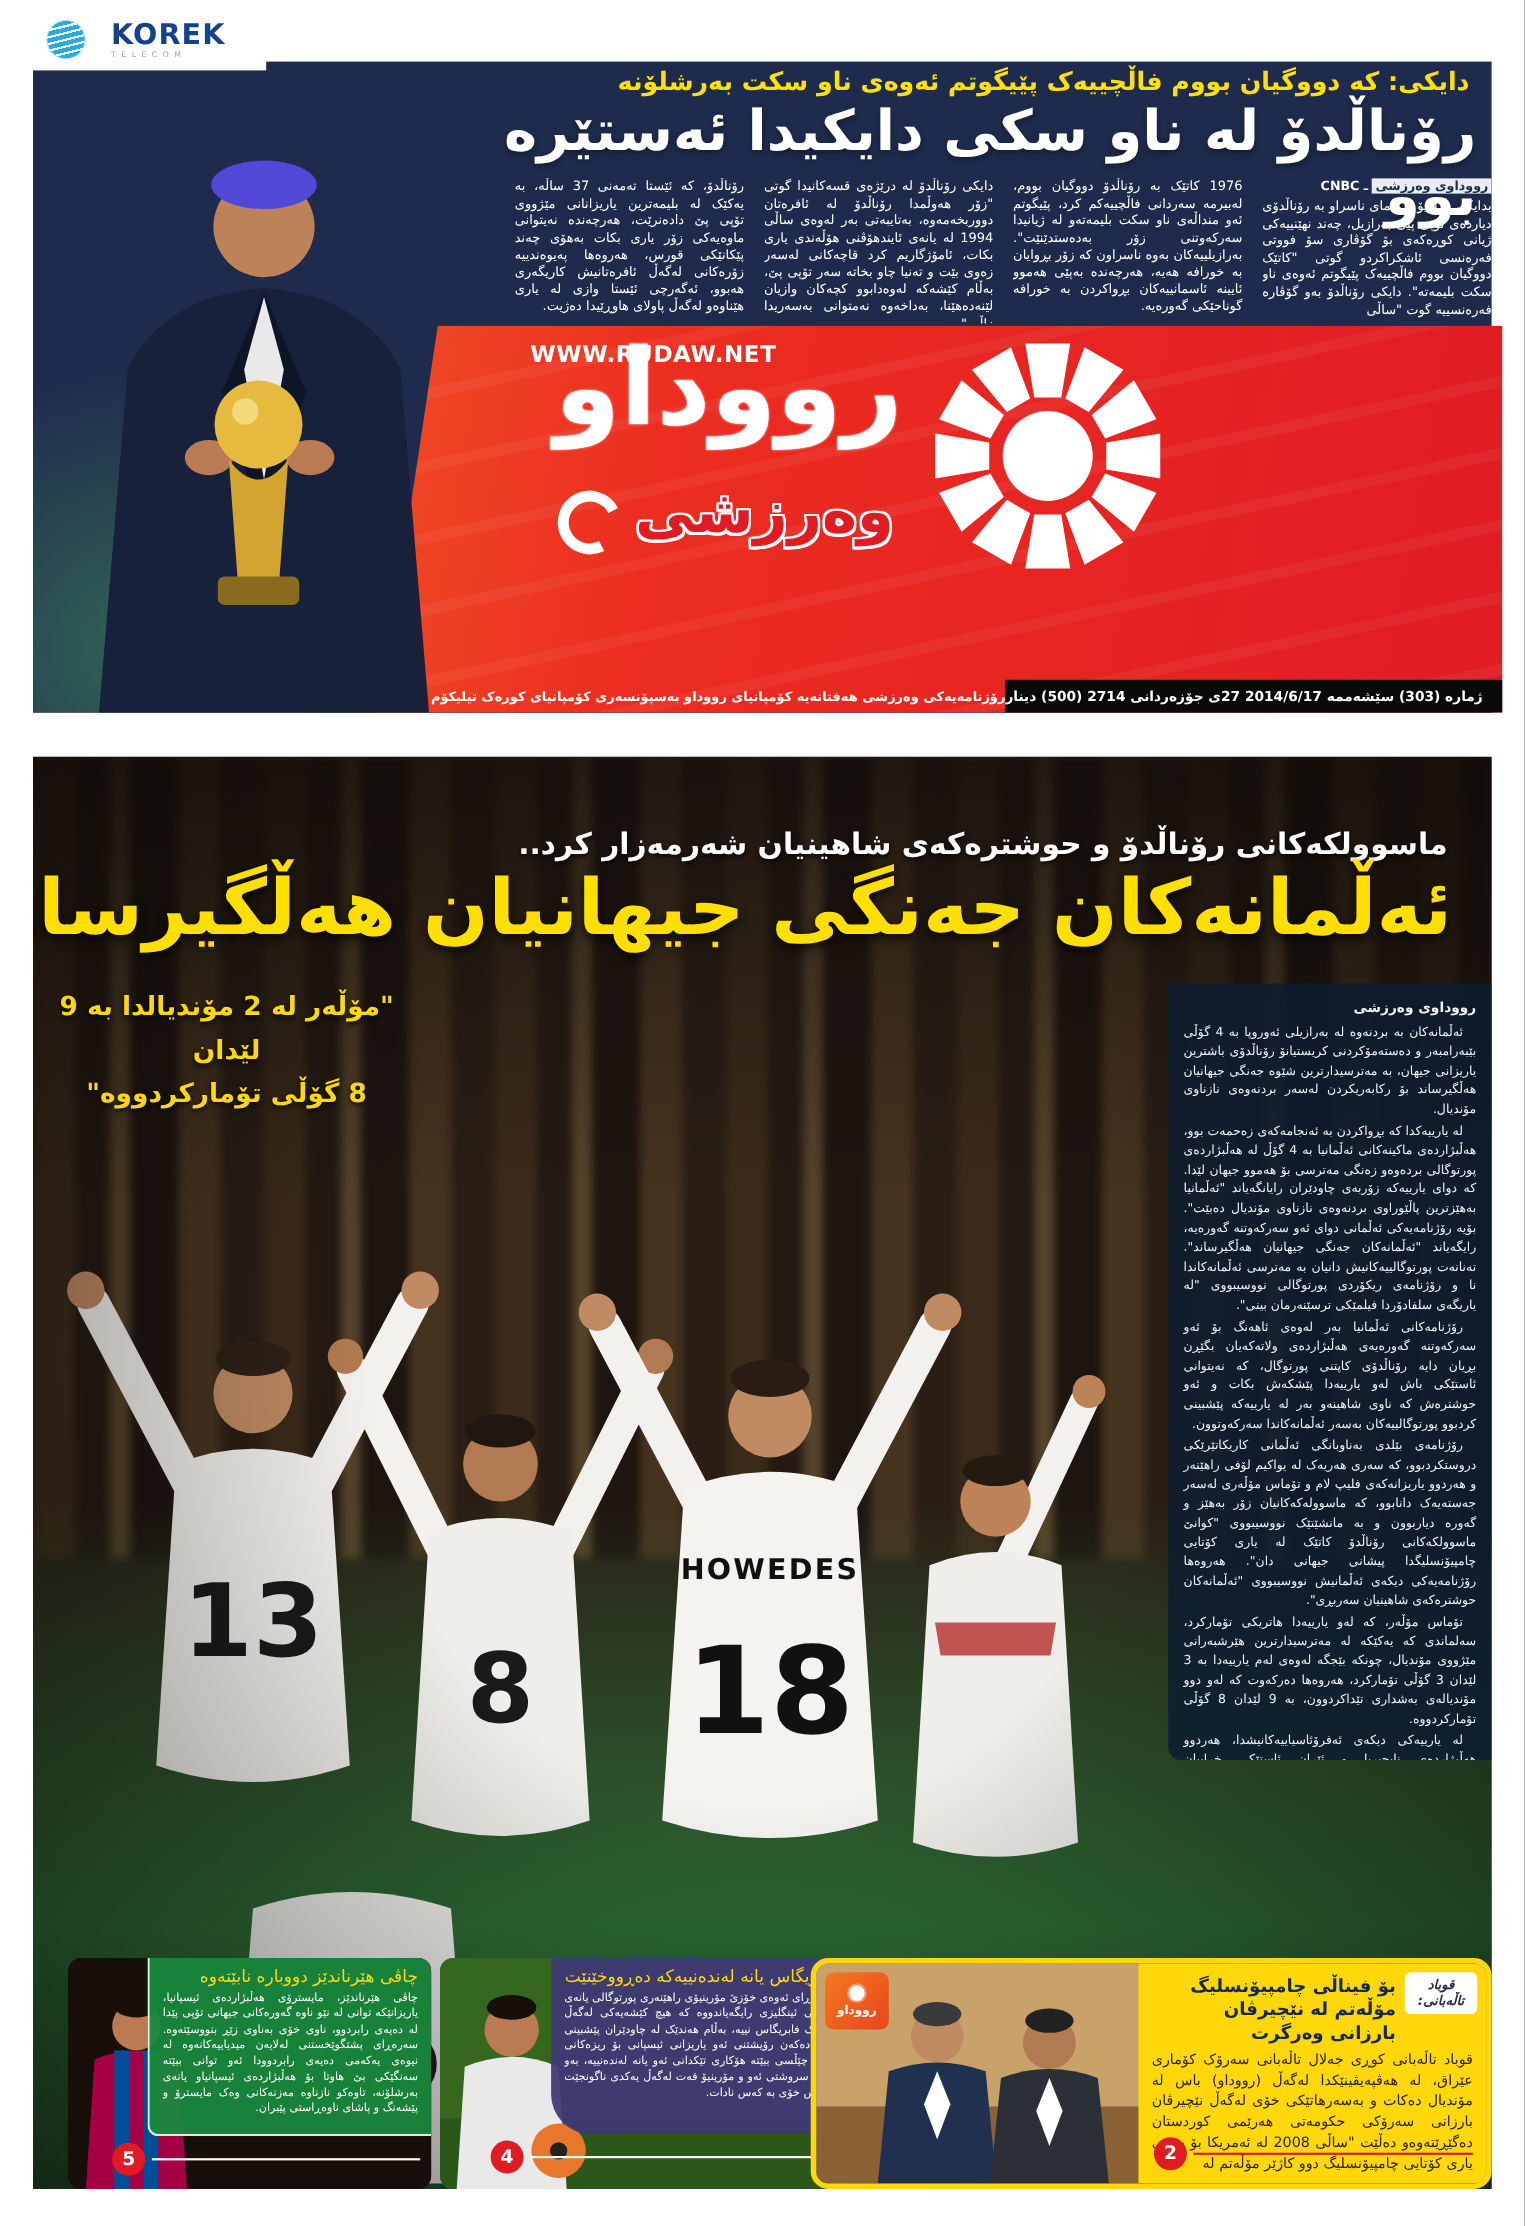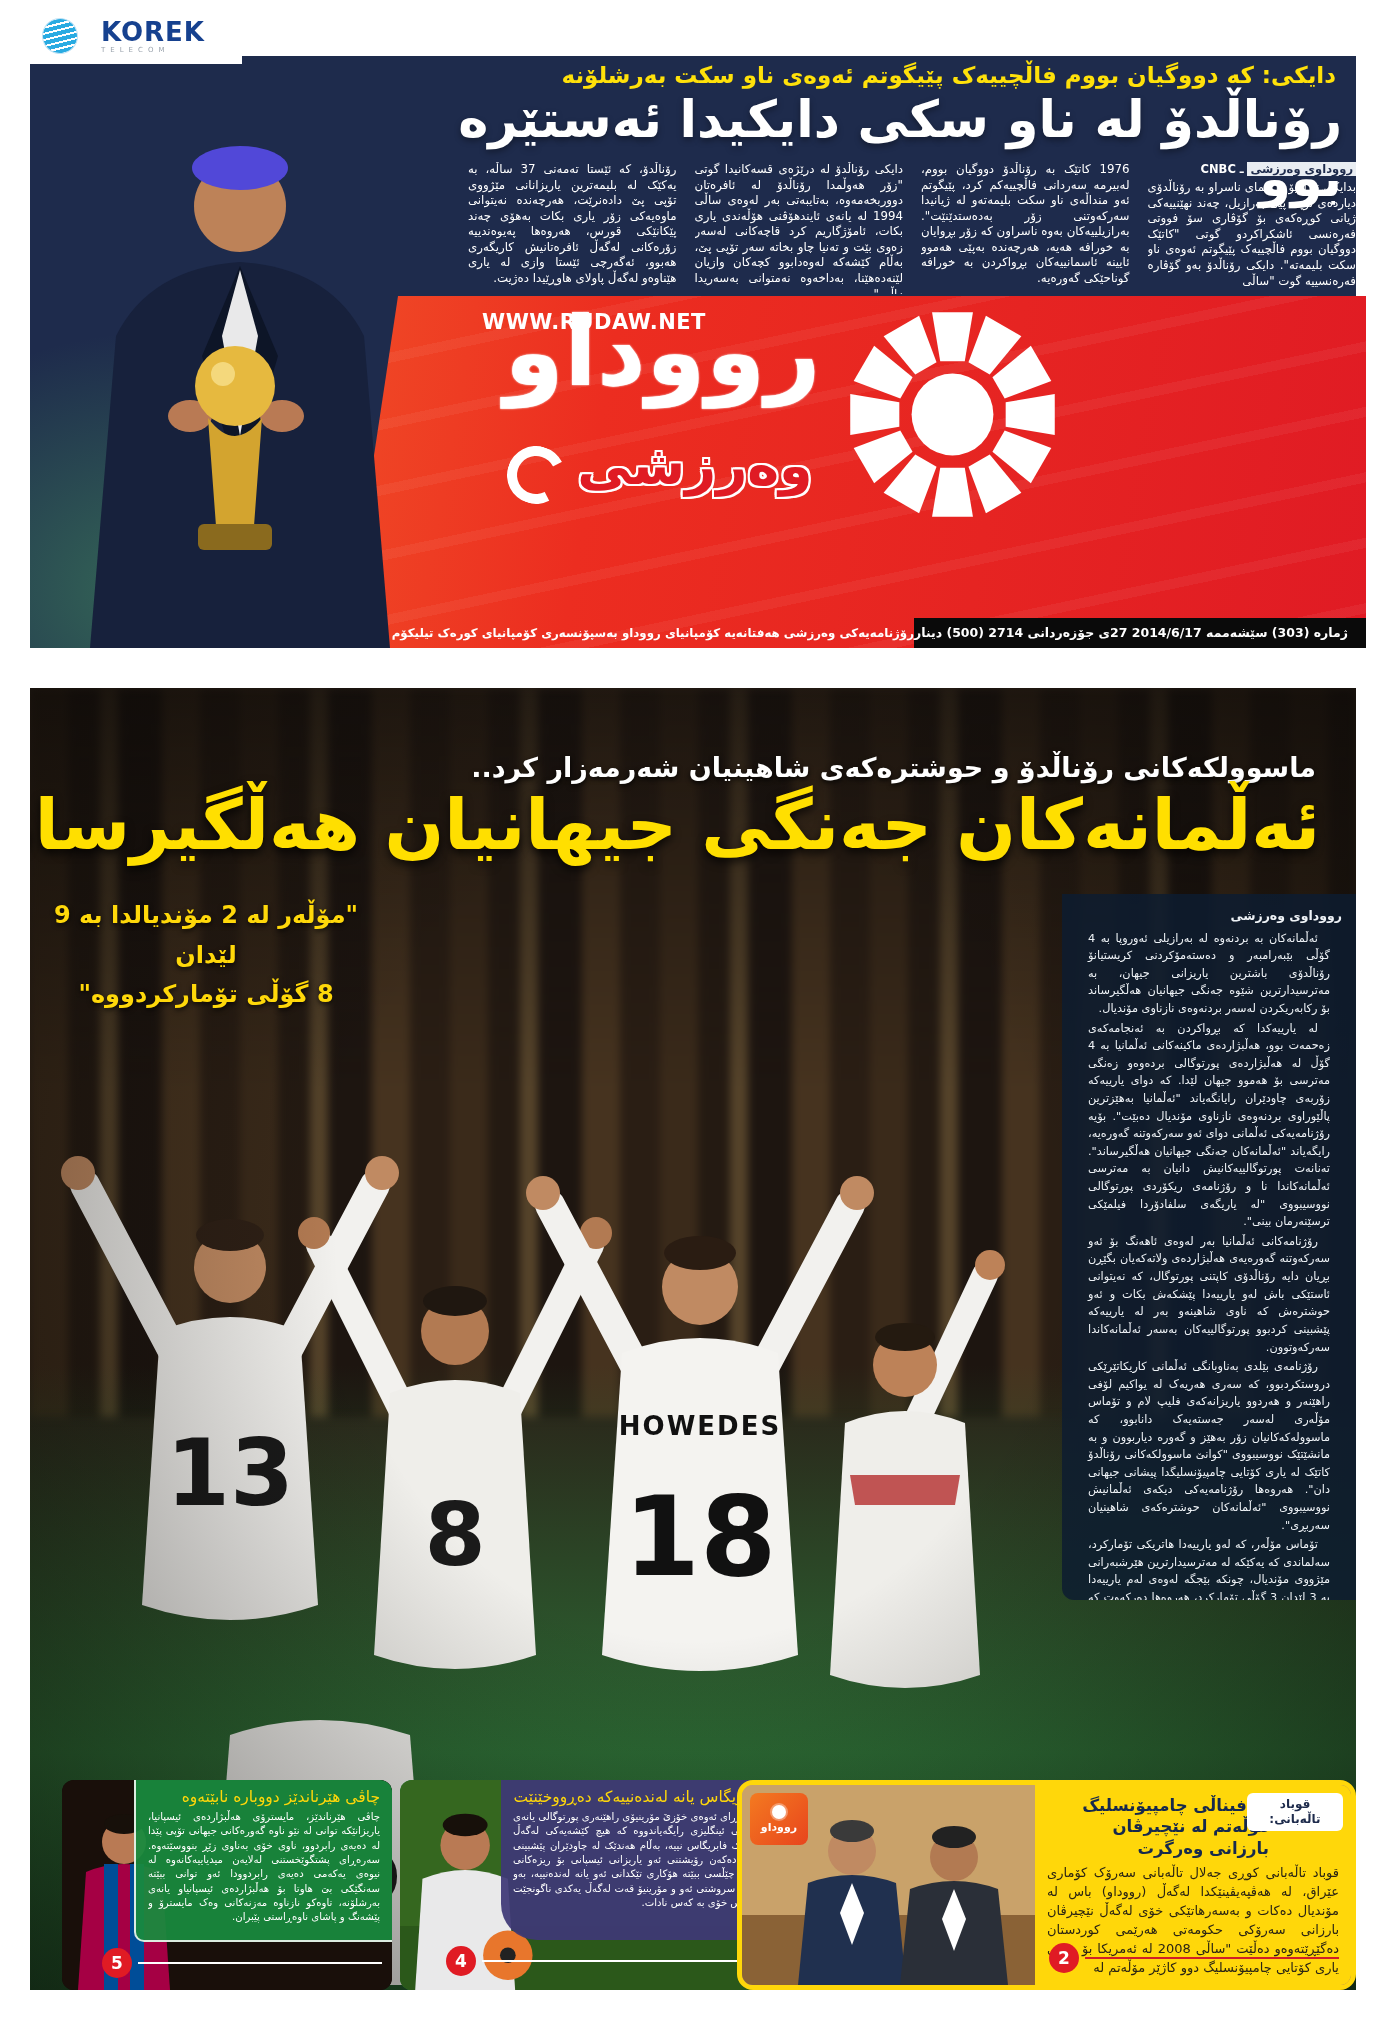--- a/index.html
+++ b/index.html
@@ -71,42 +71,42 @@
       text-shadow:0 2px 5px rgba(0,0,0,.85);}
   .main-headline{right:36px;top:96px;z-index:5;color:#ffdf00;font-size:70px;font-weight:bold;
       direction:rtl;white-space:nowrap;text-shadow:0 4px 10px rgba(0,0,0,.75);}
   .quote{left:6px;top:208px;width:340px;z-index:5;color:#ffd80a;font-size:24px;font-weight:bold;
       text-align:center;direction:rtl;line-height:1.65;text-shadow:0 2px 5px rgba(0,0,0,.75);}
 
   .article{left:1032px;top:206px;width:294px;height:706px;z-index:5;background:rgba(13,28,48,.85);
       border-radius:0 0 0 12px;padding:12px 14px;box-sizing:border-box;color:#eef2f6;direction:rtl;
       text-align:justify;font-size:11.3px;line-height:1.56;overflow:hidden;}
   .art-byline{font-weight:bold;font-size:12.5px;margin:0 0 4px;text-align:right;}
-  .article p{margin:0 12px 2px;text-indent:12px;}
+  .article p{margin:0 0 2px;text-indent:12px;}
 
   
   .card{top:1780px;height:210px;border-radius:12px;overflow:hidden;z-index:6;}
   .card5{left:62px;width:330px;background:#150d09;}
   .card4{left:400px;width:373px;background:#15803d;}
   .card2{left:737px;width:619px;border:5px solid #ffd70a;box-sizing:border-box;border-radius:16px;
       background:linear-gradient(135deg,#c9a26a,#93602f);}
   .cardphoto{left:0;top:0;right:0;bottom:0;}
   .c5box{right:0;top:0;width:258px;height:162px;background:rgba(24,138,62,.94);
       border-left:2px solid rgba(255,255,255,.85);border-bottom:2px solid rgba(255,255,255,.85);
       border-radius:0 0 0 10px;padding:8px 12px;box-sizing:border-box;}
   .c4box{right:0;top:0;width:272px;height:160px;background:rgba(62,56,118,.93);
       border-radius:0 0 0 36px;padding:8px 12px;box-sizing:border-box;}
   .cardtitle{color:#ffd70a;font-weight:normal;font-size:15.5px;text-align:right;direction:rtl;margin-bottom:4px;}
   .cardbody{color:#fff;font-size:10.1px;direction:rtl;text-align:justify;line-height:1.42;overflow:hidden;}
   .badge-num{width:30px;height:30px;border-radius:50%;background:#e01b24;color:#fff;font-weight:bold;
       font-size:17px;text-align:center;line-height:30px;z-index:7;}
   .numline{height:2px;background:#fff;z-index:7;}
   .c2panel{right:0;top:0;bottom:0;width:316px;background:#ffd70a;padding:10px 12px;box-sizing:border-box;}
   .c2label{top:8px;right:8px;width:66px;background:#fff;border-radius:6px;color:#1e2b4c;font-weight:bold;
-      font-size:12px;text-align:center;padding:4px 15px;direction:rtl;line-height:1.25;z-index:7;}
+      font-size:12px;text-align:center;padding:4px 0;direction:rtl;line-height:1.25;z-index:7;font-style:italic;}
   .c2title{color:#16294d;font-weight:bold;font-size:16.5px;direction:rtl;text-align:right;
       padding-right:70px;margin-bottom:5px;line-height:1.3;}
   .c2body{color:#2a2414;font-size:13px;direction:rtl;text-align:justify;line-height:1.45;overflow:hidden;}
   .rudaw-badge{left:8px;top:8px;width:58px;height:52px;border-radius:8px;z-index:7;
       background:linear-gradient(135deg,#f47a20,#e8451d);display:flex;flex-direction:column;
       align-items:center;justify-content:center;gap:2px;color:#fff;font-size:11px;font-weight:bold;}
   .mini-sun{width:14px;height:14px;border-radius:50%;background:#fff;
       box-shadow:0 0 0 2px rgba(255,255,255,.35);}
 </style>
 </head>

